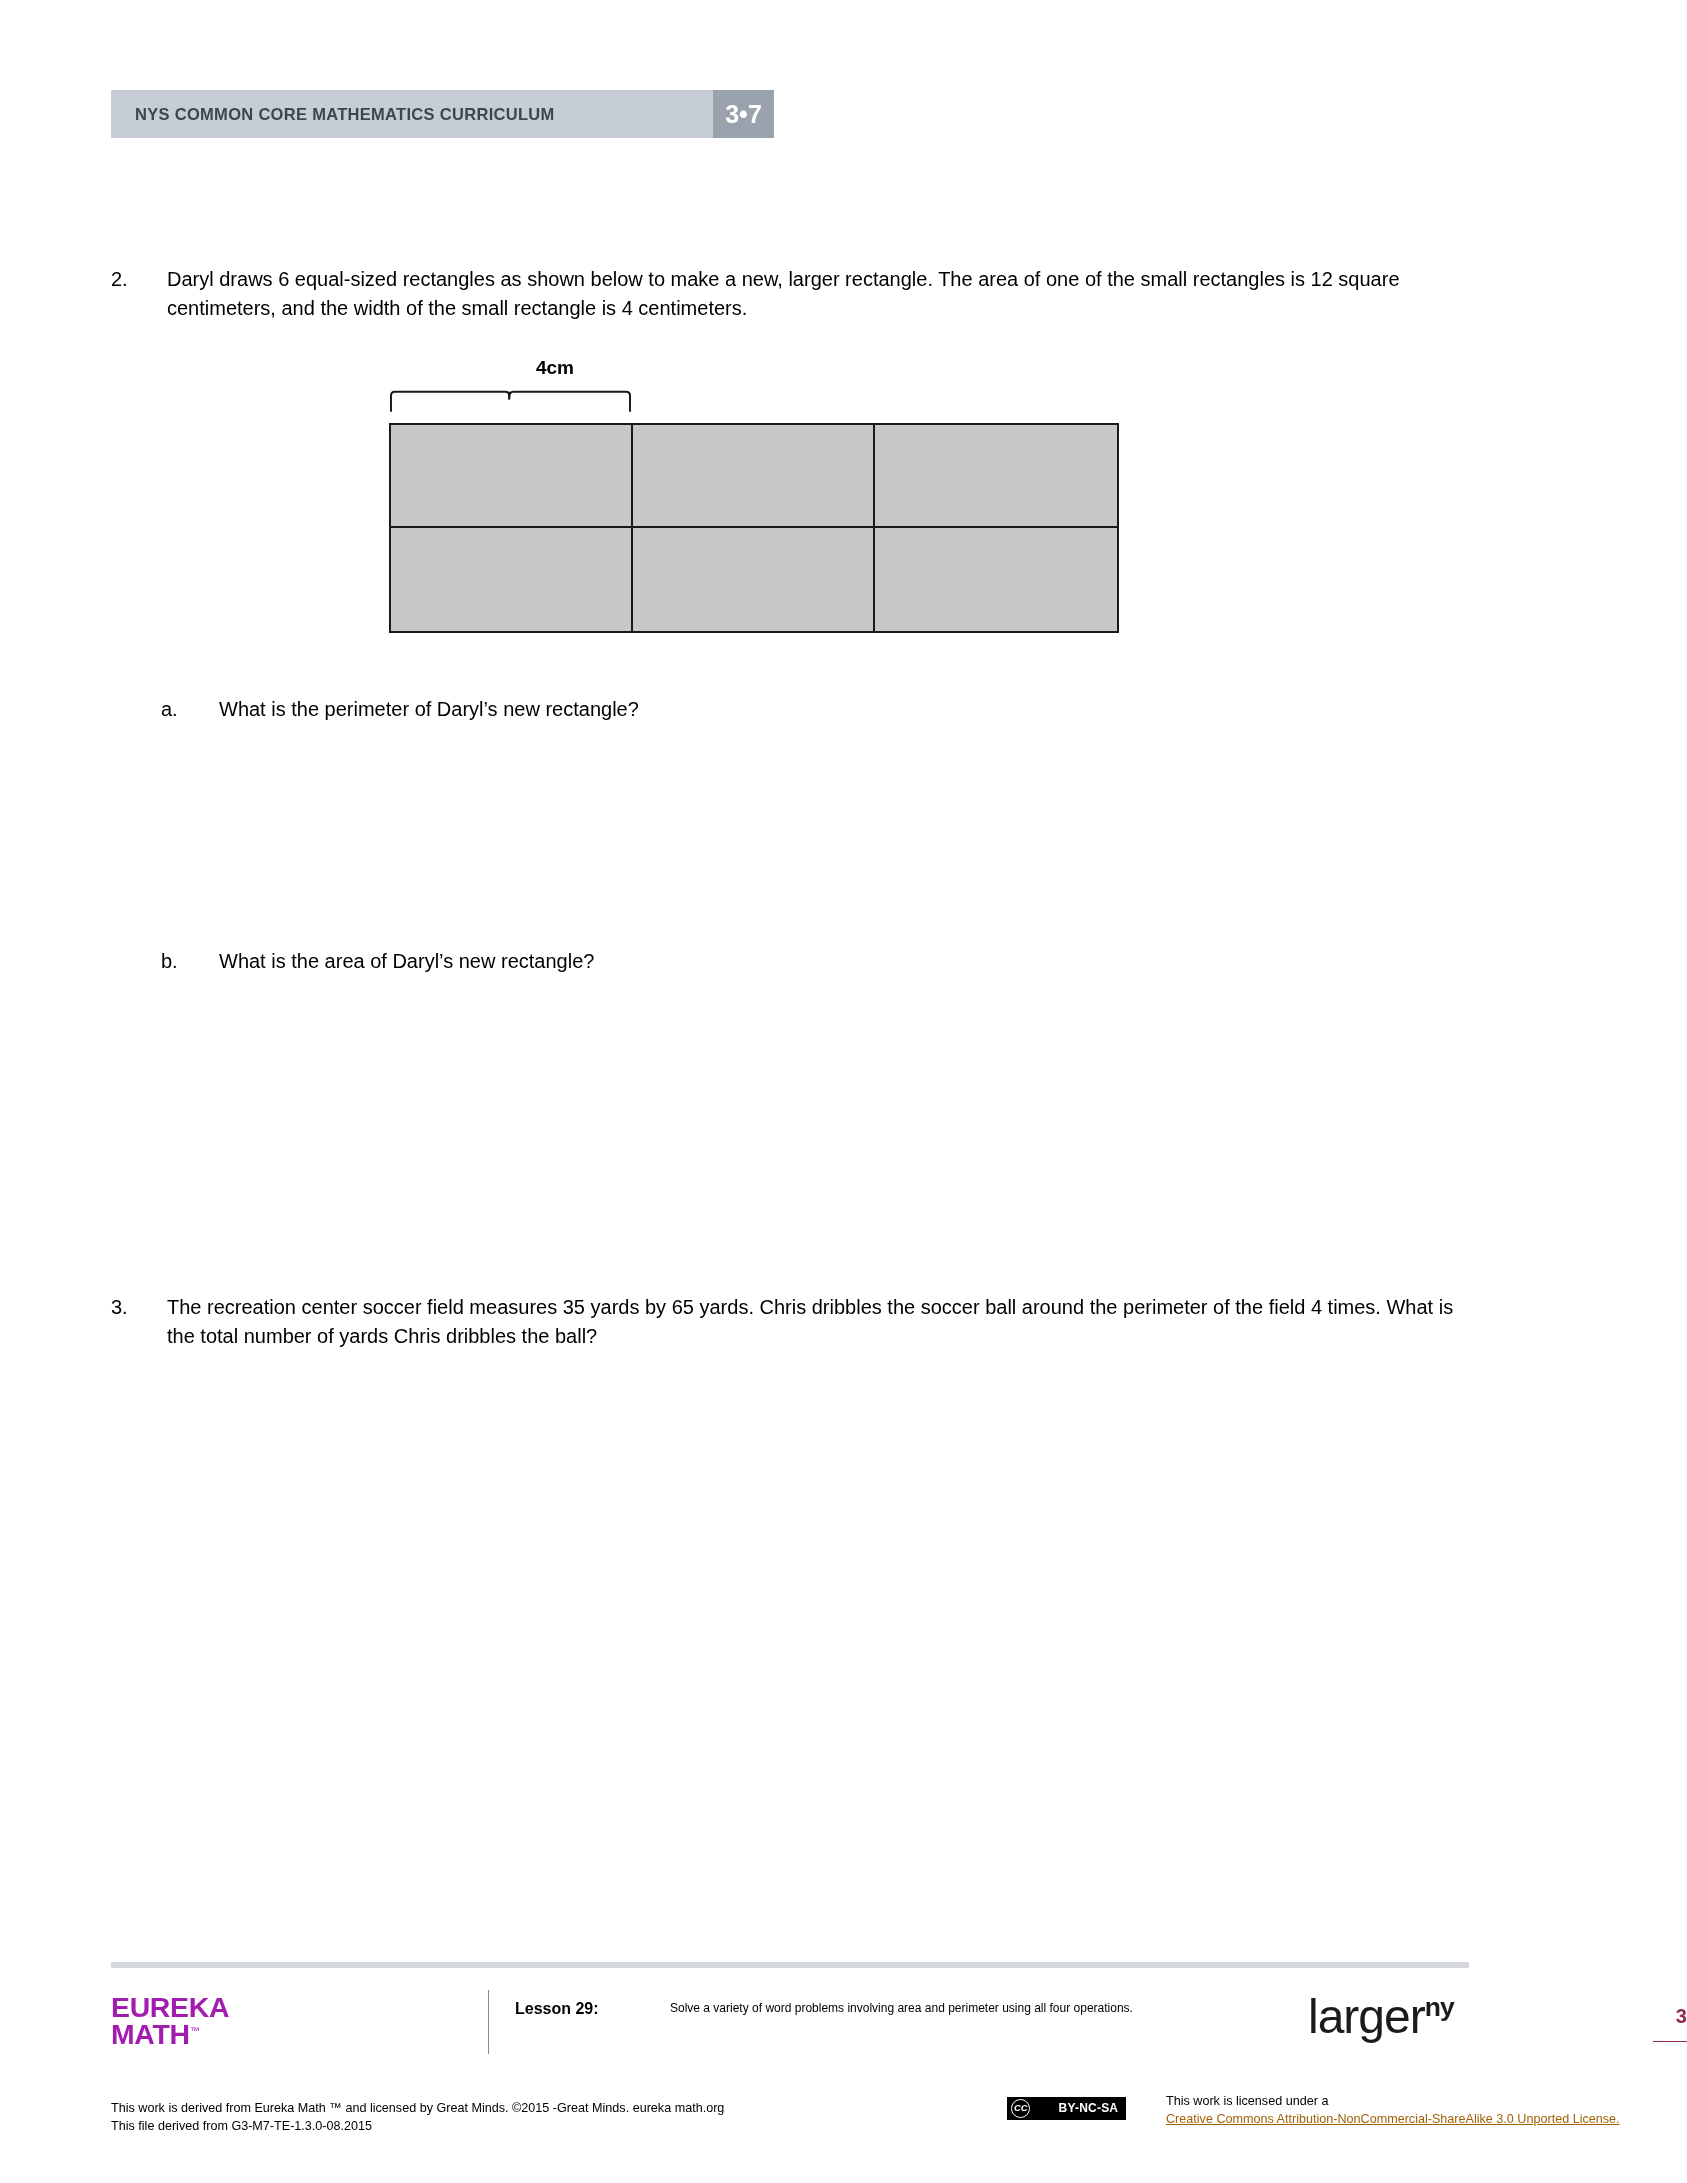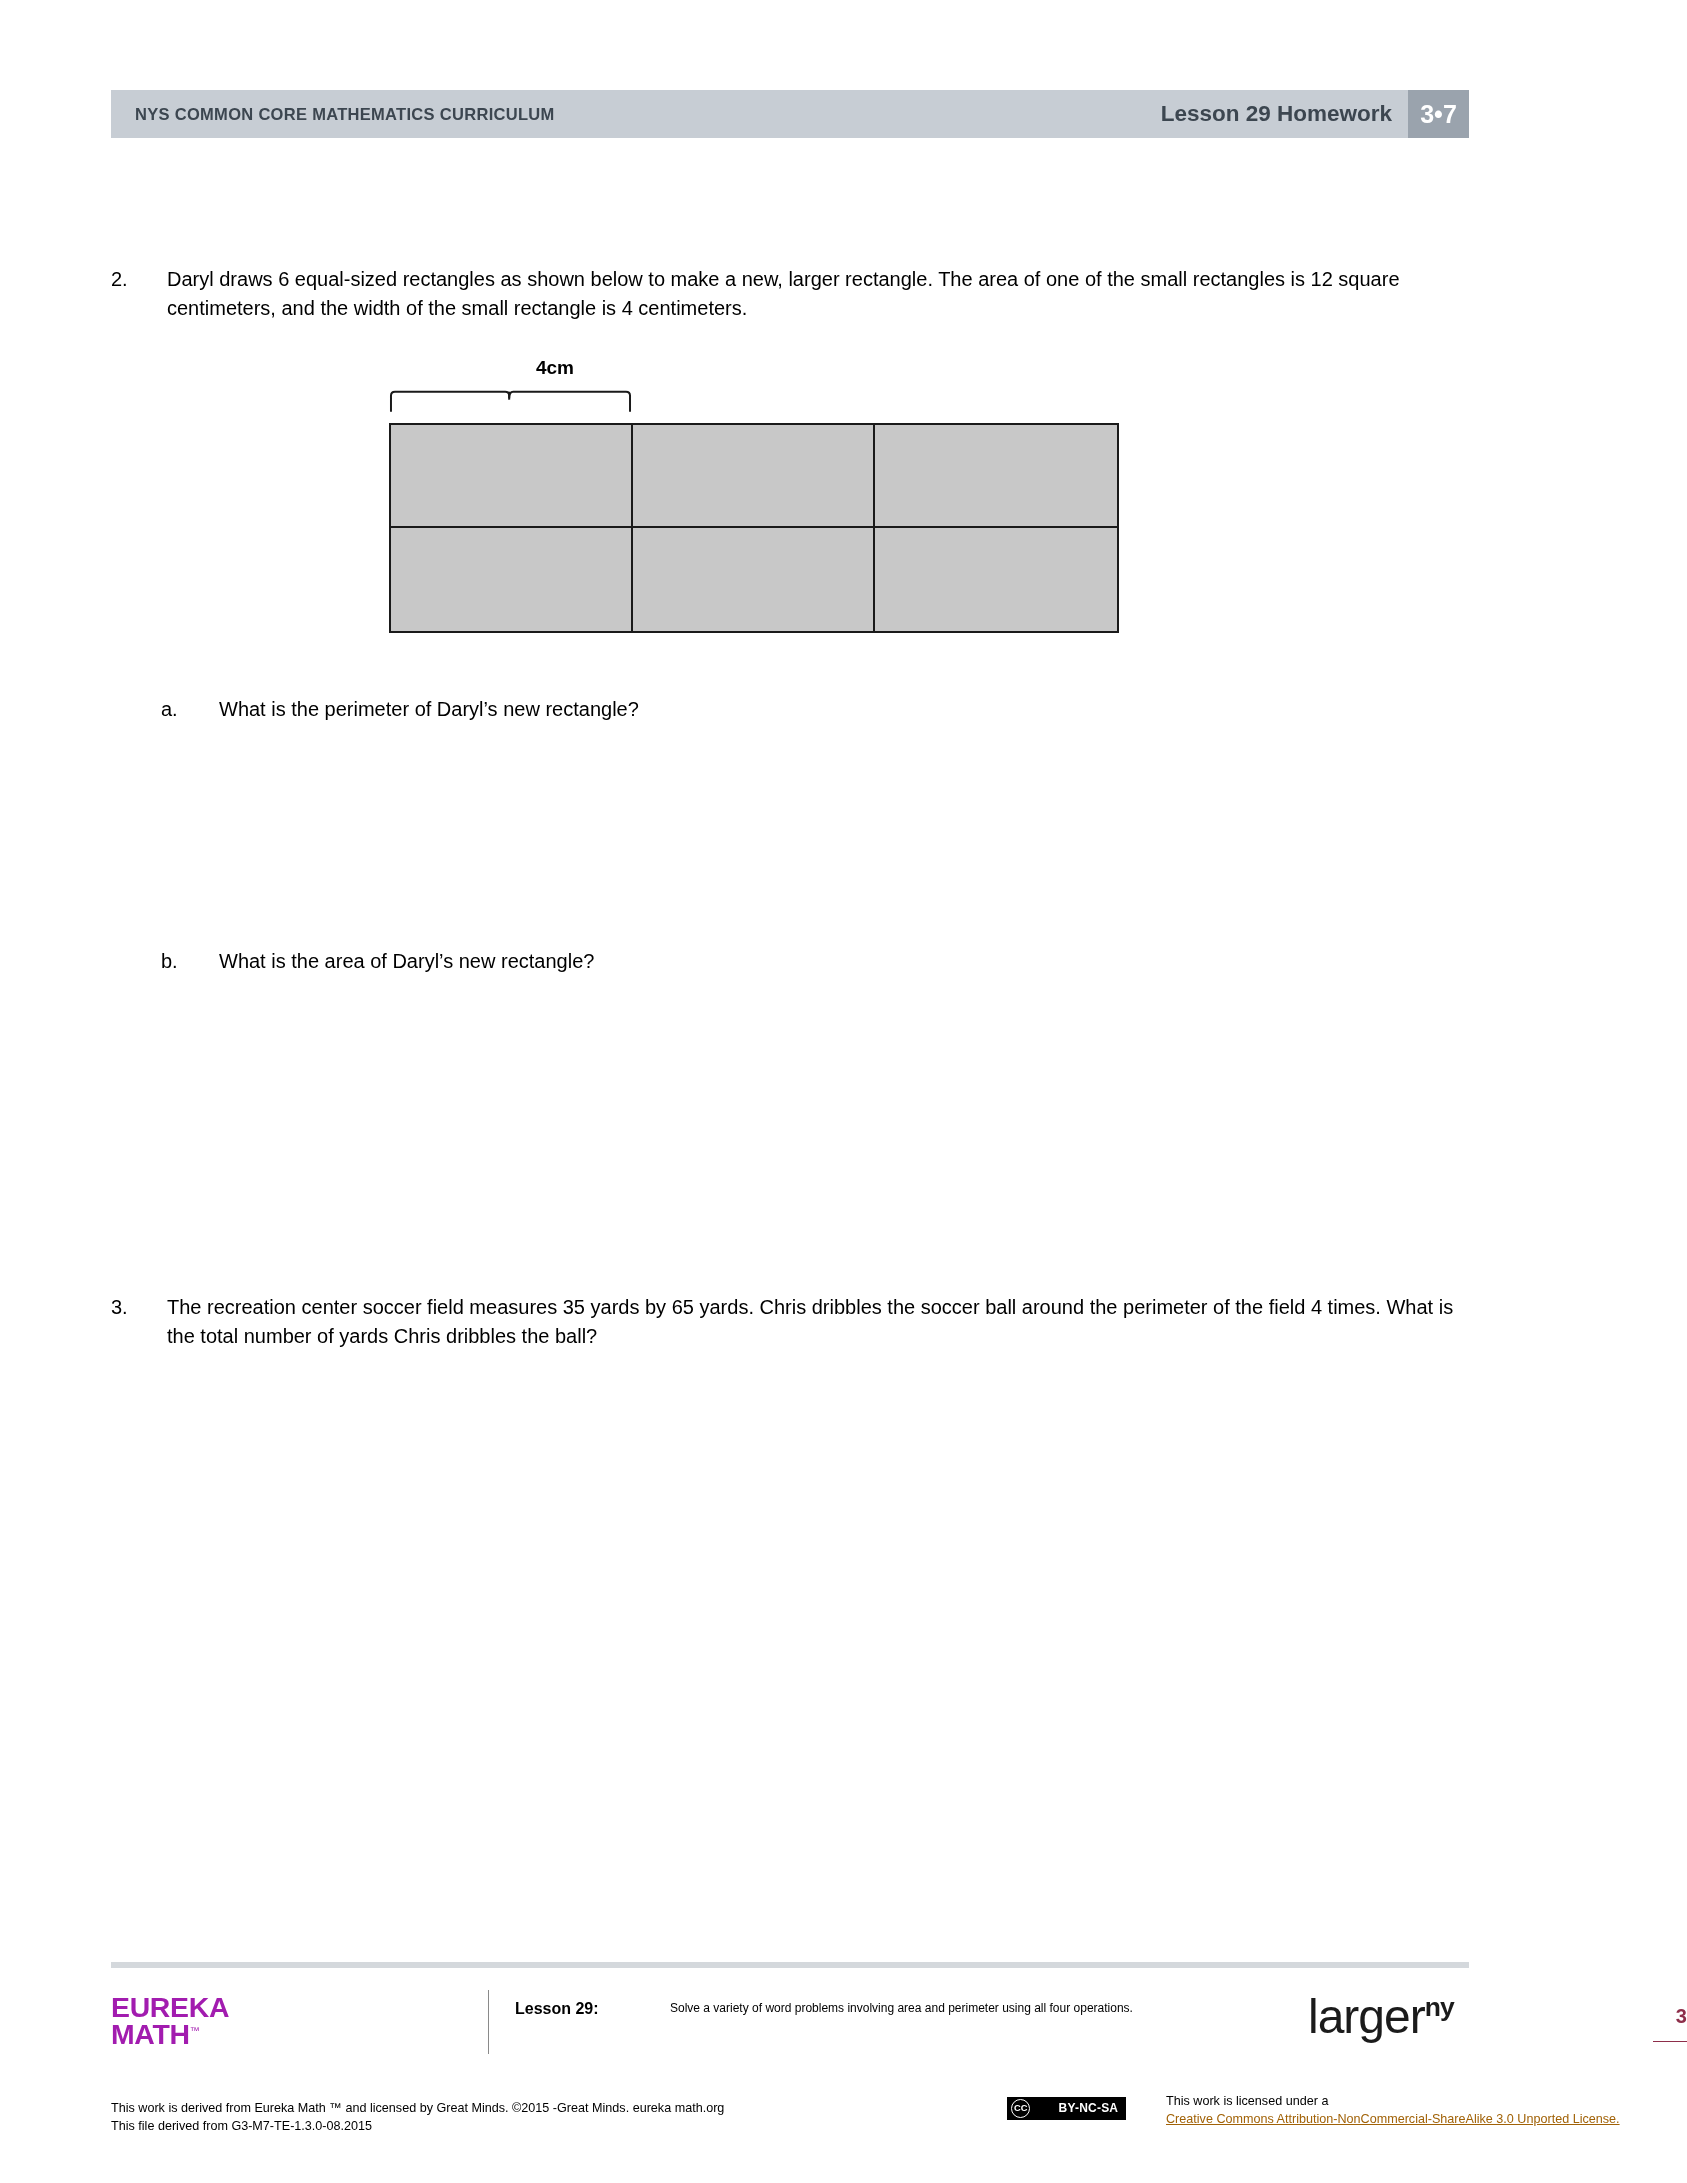--- a/index.html
+++ b/index.html
@@ -264,20 +264,21 @@
     border-radius: 50%;
     background: #000;
     color: #fff;
     border: 1.3px solid #fff;
     font-size: 9.3px;
     display: flex;
     align-items: center;
     justify-content: center;
     font-weight: bold;
     margin: 0 2px;
+    font-style: italic;
   }
   .cc-badge .cc-text {
     color: #fff;
     font-size: 12px;
     font-weight: bold;
     padding: 0 5.3px;
     letter-spacing: 0.2px;
     margin-left: 21px;
   }
   .license-right {
@@ -290,23 +291,20 @@
     color: #a16207;
     text-decoration: underline;
   }
 </style>
 </head>
 <body>
 
 <div class="header">
   <div class="header-left">
     <span class="header-left-text">NYS COMMON CORE MATHEMATICS CURRICULUM</span>
-  </div>
-  <div class="header-mid">
-    <span class="header-mid-text">Lesson 29 Homework</span>
   </div>
   <div class="header-badge">3•7</div>
 </div>
 
 <div class="problem" id="problem2">
   <div class="num">2.</div>
   <div class="body">Daryl draws 6 equal-sized rectangles as shown below to make a new, larger rectangle.  The area of one of the small rectangles is 12 square centimeters, and the width of the small rectangle is 4 centimeters.</div>
 </div>
 
 <div class="figure">

